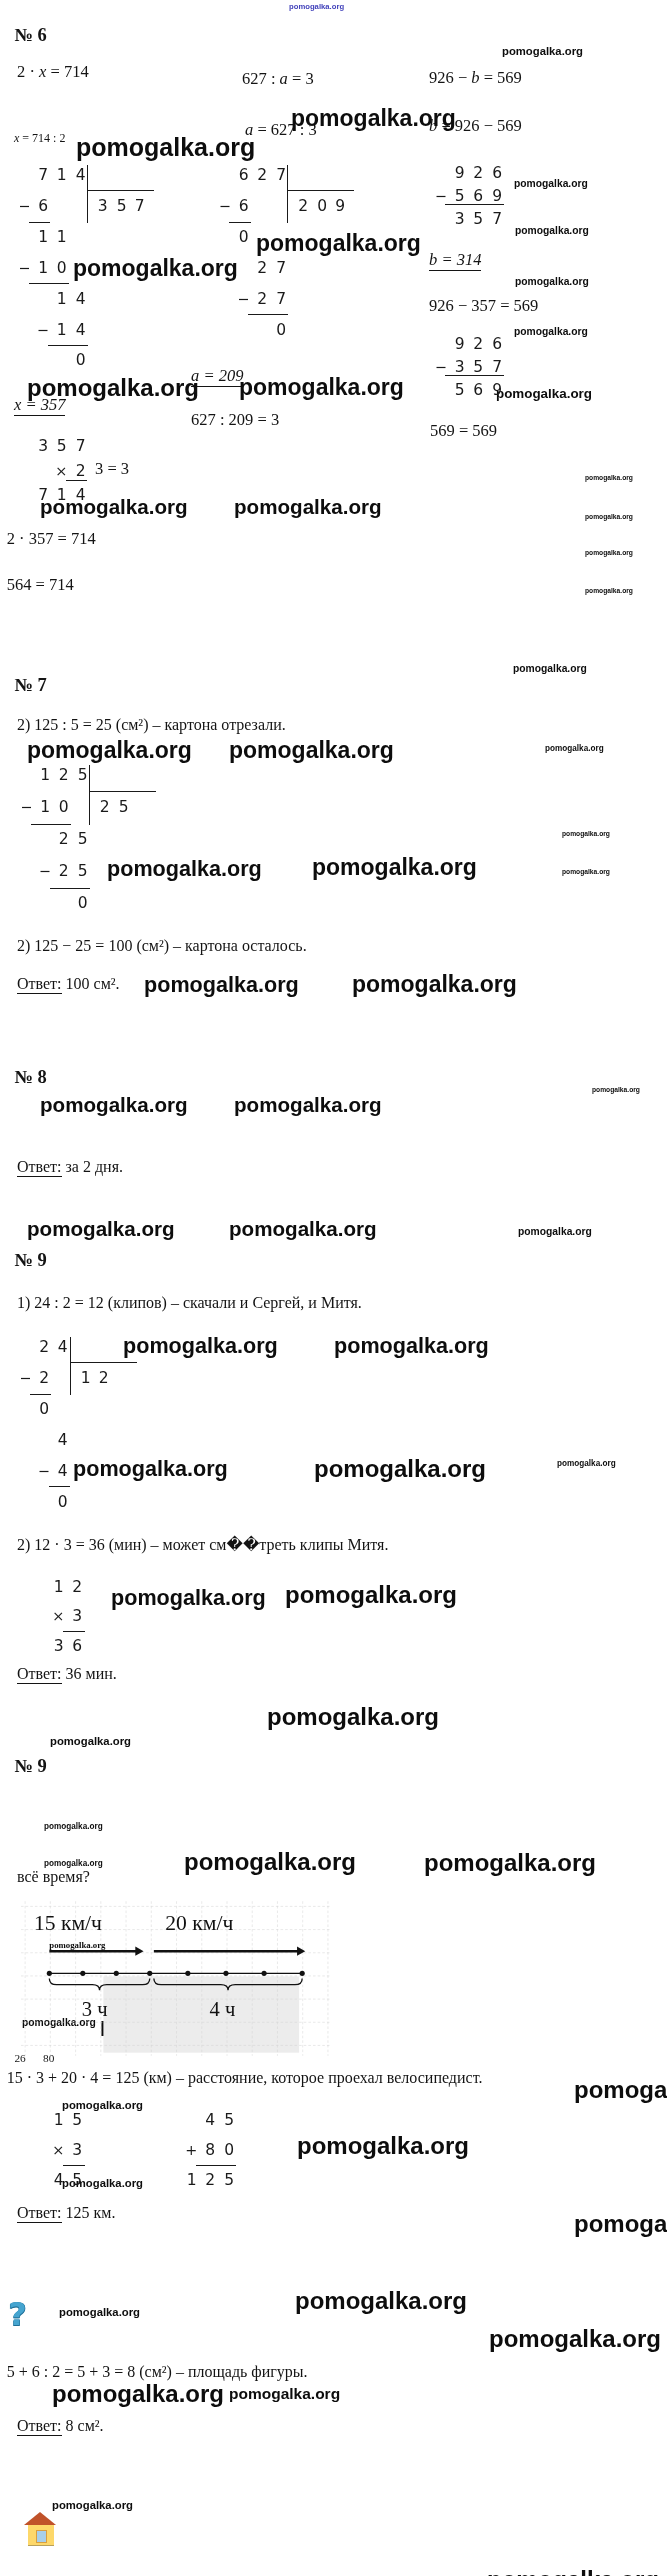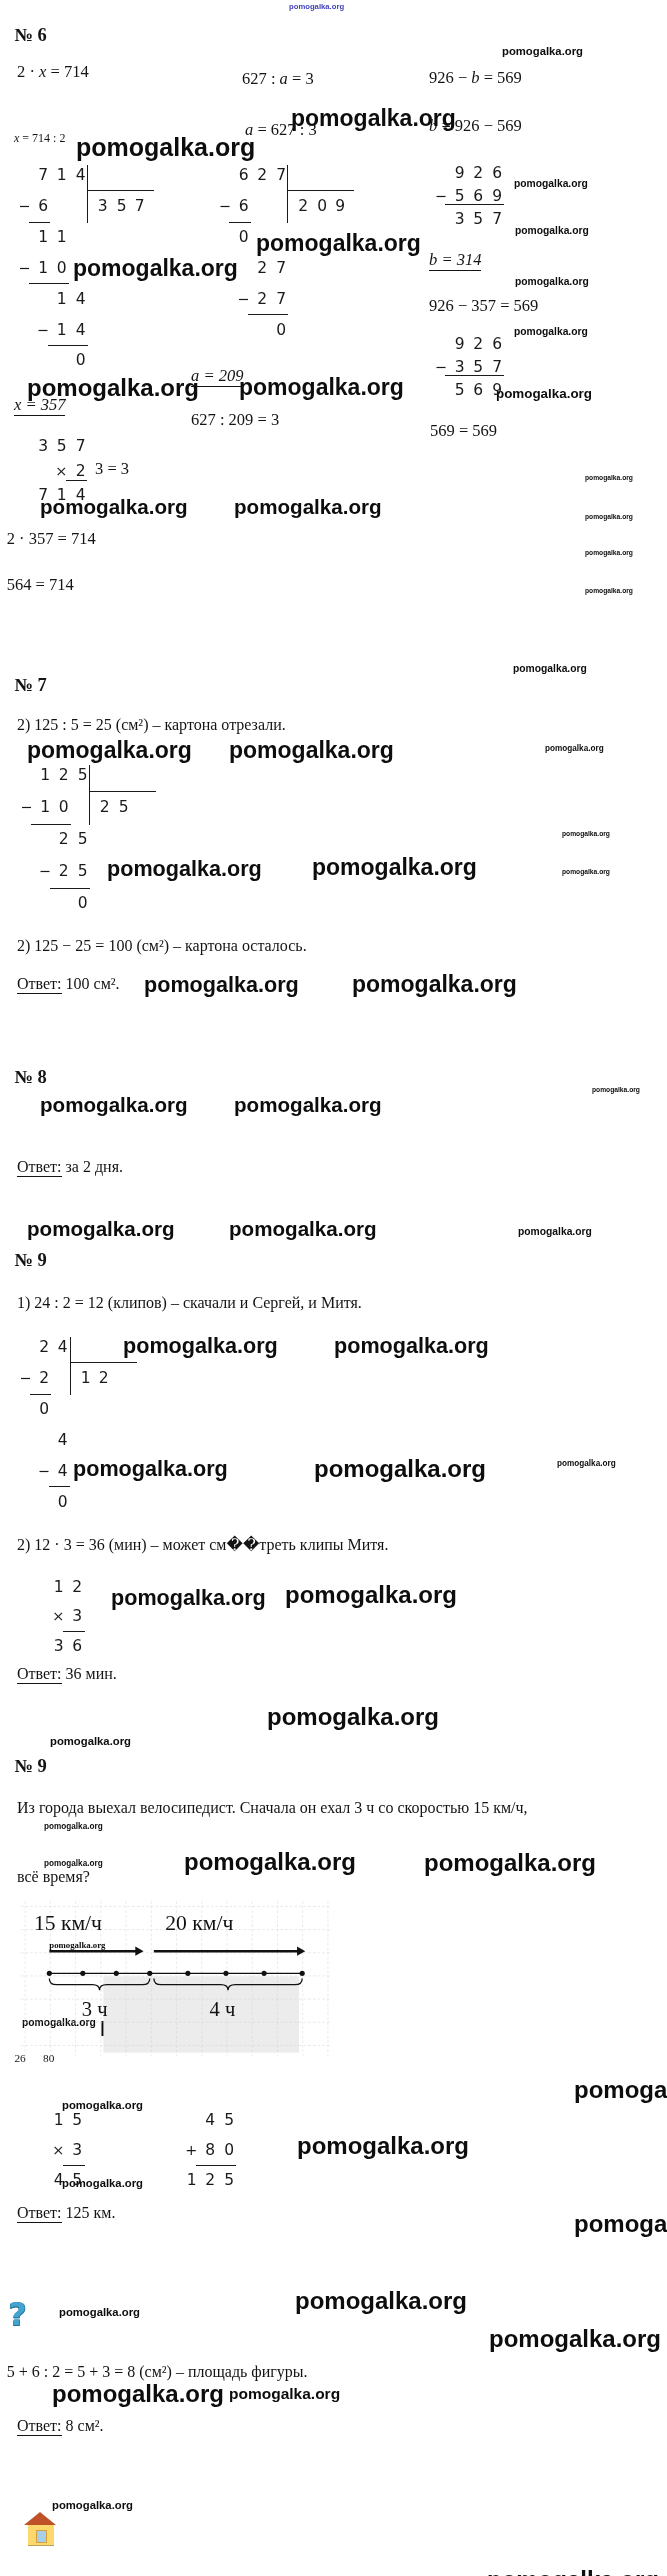--- a/index.html
+++ b/index.html
@@ -54,24 +54,24 @@
     <div class="t" style="left: 17px; top: 716px; font-size: 16px;"><span>2) 125 : 5 = 25 (см²) – картона отрезали.</span></div>
     <div class="t" style="left: 17px; top: 937px; font-size: 16px;"><span>2) 125 − 25 = 100 (см²) – картона осталось.</span></div>
     <div class="t" style="left: 17px; top: 975px; font-size: 16px;"><span class="u">Ответ:</span><span> 100 см².</span></div>
     <div class="t" style="left: 14.4px; top: 1067px; font-size: 18.5px; font-weight: bold;"><span>№ 8</span></div>
     <div class="t" style="left: 17px; top: 1158px; font-size: 16px;"><span class="u">Ответ:</span><span> за 2 дня.</span></div>
     <div class="t" style="left: 14.4px; top: 1250px; font-size: 18.5px; font-weight: bold;"><span>№ 9</span></div>
     <div class="t" style="left: 17px; top: 1294px; font-size: 16px;"><span>1) 24 : 2 = 12 (клипов) – скачали и Сергей, и Митя.</span></div>
     <div class="t" style="left: 17px; top: 1536px; font-size: 16px;"><span>2) 12 · 3 = 36 (мин) – может см��треть клипы Митя.</span></div>
     <div class="t" style="left: 17px; top: 1665px; font-size: 16px;"><span class="u">Ответ:</span><span> 36 мин.</span></div>
     <div class="t" style="left: 14.4px; top: 1756px; font-size: 18.5px; font-weight: bold;"><span>№ 9</span></div>
-    <div class="t" style="left: 17px; top: 1799px; font-size: 16px;"><span>Из города выехал велосипедист. Сначала он ехал 3 ч со скоростью 15 км/ч,</span></div>
     <div class="t" style="left: 17px; top: 1868px; font-size: 16px;"><span>всё время?</span></div>
     <div class="t" style="left: 14.4px; top: 2052px; font-size: 11.3px;"><span>26</span></div>
     <div class="t" style="left: 43px; top: 2052px; font-size: 11.3px;"><span>80</span></div>
+    <div class="t" style="left: 6.7px; top: 2069px; font-size: 16px;"><span>15 · 3 + 20 · 4 = 125 (км) – расстояние, которое проехал велосипедист.</span></div>
     <div class="t" style="left: 17px; top: 2204px; font-size: 16px;"><span class="u">Ответ:</span><span> 125 км.</span></div>
     <div class="t" style="left: 6.7px; top: 2363px; font-size: 16px;"><span>5 + 6 : 2 = 5 + 3 = 8 (см²) – площадь фигуры.</span></div>
     <div class="t" style="left: 17px; top: 2417px; font-size: 16px;"><span class="u">Ответ:</span><span> 8 см².</span></div>
     <div class="wm" style="left: 289px; top: 2.6px; font-size: 7.7px; color: rgb(67, 67, 187);">pomogalka.org</div>
     <div class="wm" style="left: 502px; top: 46px; font-size: 11.3px;">pomogalka.org</div>
     <div class="wm" style="left: 76px; top: 135px; font-size: 25px;">pomogalka.org</div>
     <div class="wm" style="left: 291px; top: 107px; font-size: 23px;">pomogalka.org</div>
     <div class="wm" style="left: 73px; top: 257px; font-size: 23px;">pomogalka.org</div>
     <div class="wm" style="left: 256px; top: 232px; font-size: 23px;">pomogalka.org</div>
     <div class="wm" style="left: 27px; top: 376px; font-size: 24px;">pomogalka.org</div>

